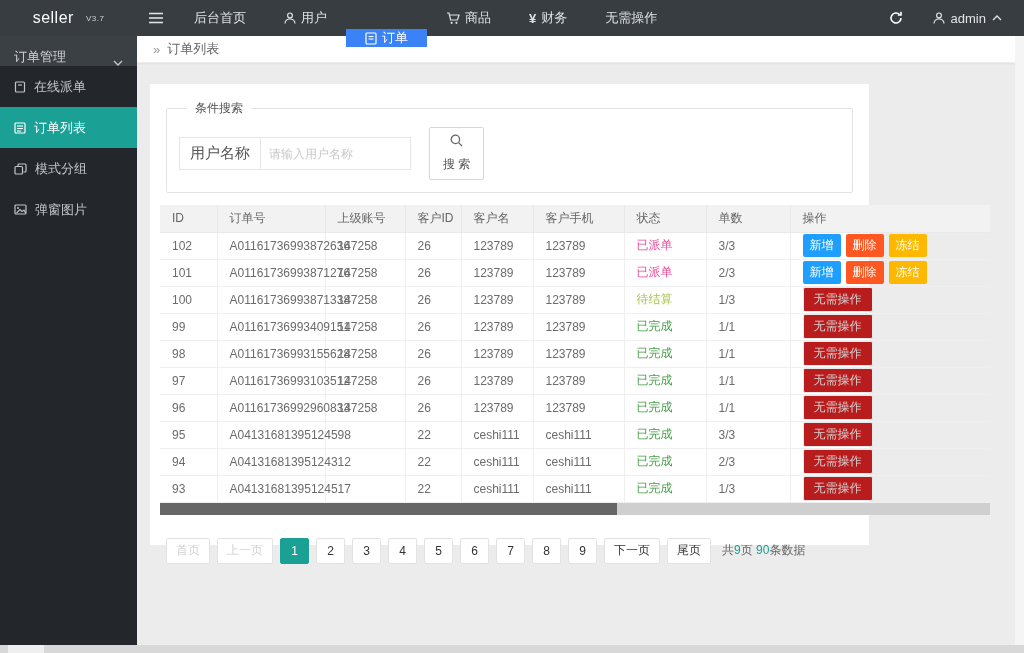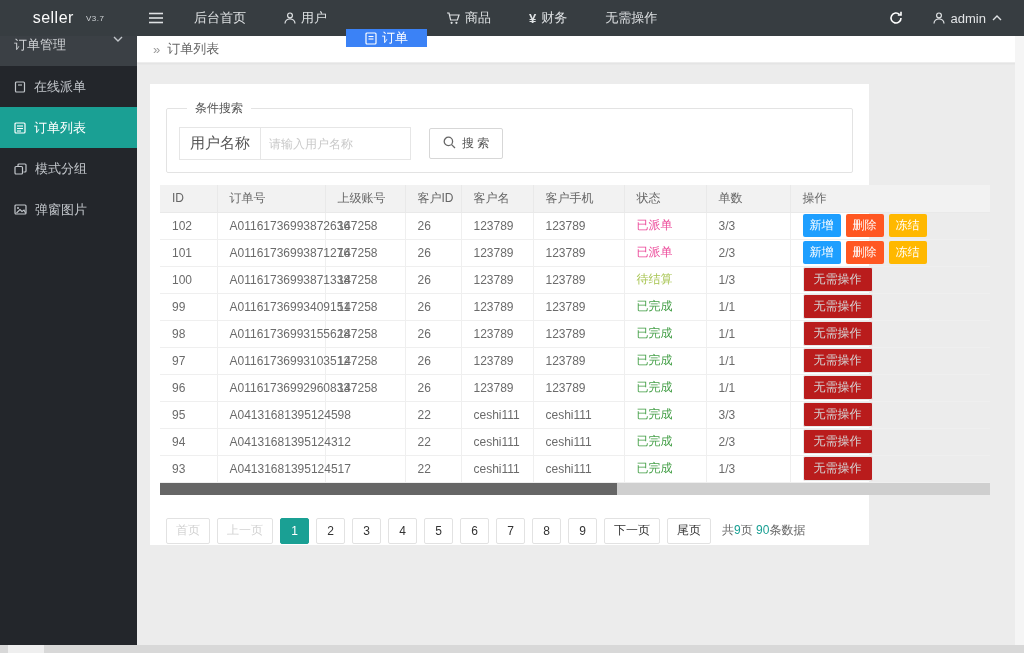--- a/index.html
+++ b/index.html
@@ -17,40 +17,40 @@
   .nav-item.active { background:#3b82f6; color:#fff;margin-top:40px; }
   .nicon { display:flex; align-items:center; }
   .nicon svg { display:block; }
   .yen { font-size:13px; font-weight:bold; }
   .topbar-right { margin-left:auto; display:flex; align-items:stretch; }
   .refresh-btn { display:flex; align-items:center; padding:0 18px; cursor:pointer; }
   .admin-box { display:flex; align-items:center; gap:6px; padding:0 22px 0 12px; font-size:13px; cursor:pointer; }
 
   
   .sidebar { position:absolute; left:0; top:36px; width:137px; height:609px; background:#23262b; }
-  .side-group { height:30px; background:#3b4045; color:#d0d3d6; font-size:13px; display:flex; align-items:flex-start; padding:0 14px; cursor:pointer; }
+  .side-group { height:30px; background:#3b4045; color:#d0d3d6; font-size:13px; display:flex; align-items:flex-end; padding:0 14px; cursor:pointer; }
   .side-group .grp-label { flex:1; }
   .side-item { height:41px; display:flex; align-items:center; gap:8px; padding:0 14px; font-size:13px; color:#c2c6cb; cursor:pointer; }
   .side-item.active { background:#1aa094; color:#fff; }
   .sicon svg { display:block; }
 
   
   .breadcrumb { position:absolute; left:137px; top:36px; width:887px; height:27px; background:#fff; border-bottom:1px solid #ededed; display:flex; align-items:center; padding:0 16px; font-size:13px; color:#666; box-shadow:0 1px 2px rgba(0,0,0,.05); }
   .breadcrumb .sep { color:#9a9a9a; margin-right:7px; font-size:13px; }
 
   
   .card { position:absolute; left:150px; top:84px; width:719px; height:461px; background:#fff; padding:16px 10px 0 10px; }
   fieldset.search-set { border:1px solid #e3e3e3; border-radius:2px; margin:0 6px; padding:10px 12px 12px 12px; }
   fieldset.search-set legend { font-size:12px; color:#555; padding:0 8px; margin-left:8px; }
   .search-row { display:flex; align-items:center; }
   .input-group { display:flex; align-items:stretch; }
   .input-addon { border:1px solid #e6e6e6; padding:6px 10px; font-size:15px; color:#555; background:#fff; white-space:nowrap; }
   .search-input { border:1px solid #e6e6e6; border-left:none; width:150px; padding:6px 8px; font-size:12px; color:#333; outline:none; }
   .search-input::placeholder { color:#c9c9c9; }
-  .search-btn { margin-left:18px; display:flex; align-items:center; gap:6px; background:#fff; border:1px solid #d7d7d7; border-radius:2px; padding:6px 13px; font-size:12px; color:#555; cursor:pointer; }
+  .search-btn { margin-left:18px; display:flex; align-items:center; gap:6px; background:#fff; border:1px solid #d7d7d7; border-radius:2px; padding:6px 13px; font-size:12px; color:#555; cursor:pointer;flex-direction:column; }
 
   
   table.grid { border-collapse:collapse; width:830px; margin-top:12px; table-layout:fixed; }
   .grid th { background:#f2f2f2; font-weight:normal; font-size:12px; color:#666; text-align:left; padding:0 0 0 12px; height:27px; border:1px solid #e9e9e9; border-top:none; }
   .grid th:first-child { border-left:none; } .grid th:last-child { border-right:none; }
   .grid td { font-size:12px; color:#6b6b6b; padding:0 0 0 12px; height:27px; border:1px solid #efefef; }
   .grid td:first-child { border-left:none; } .grid td:last-child { border-right:none; }
   .st { font-size:12px; }
   .st-dispatched { color:#ec4899; }
   .st-pending { color:#a8c553; }

